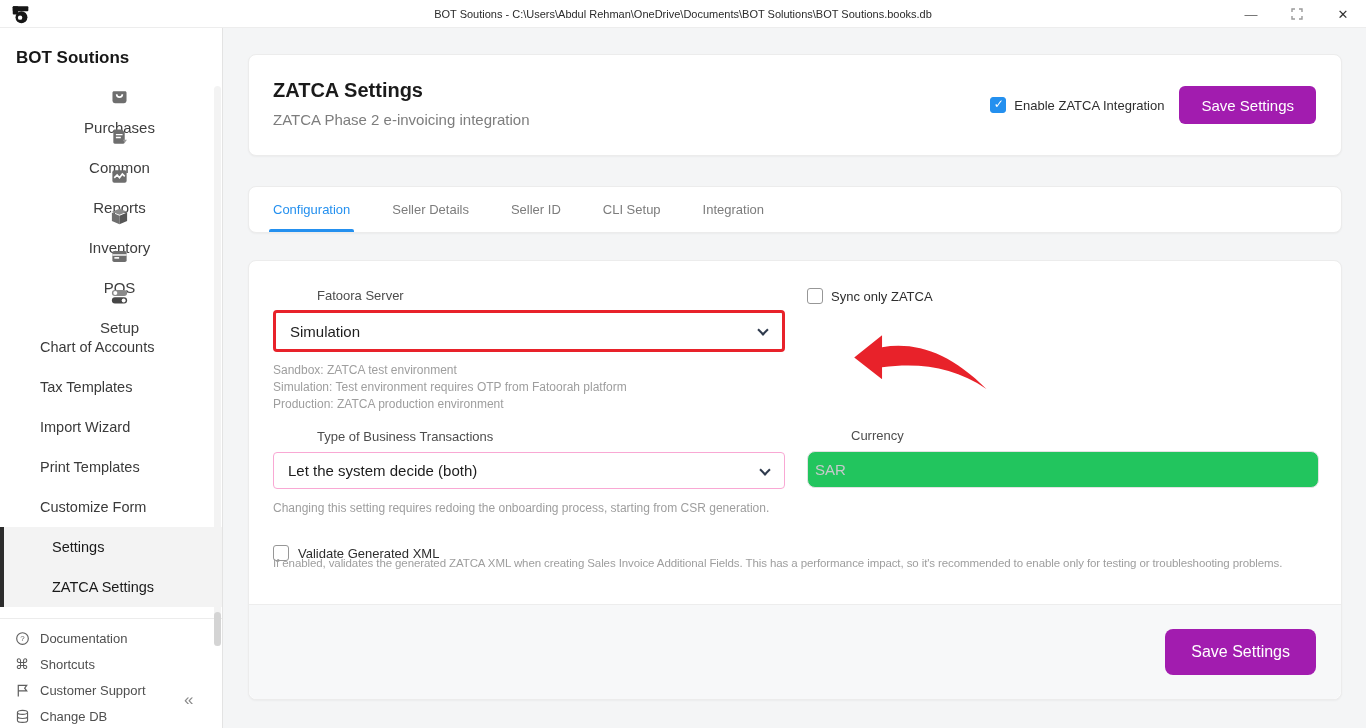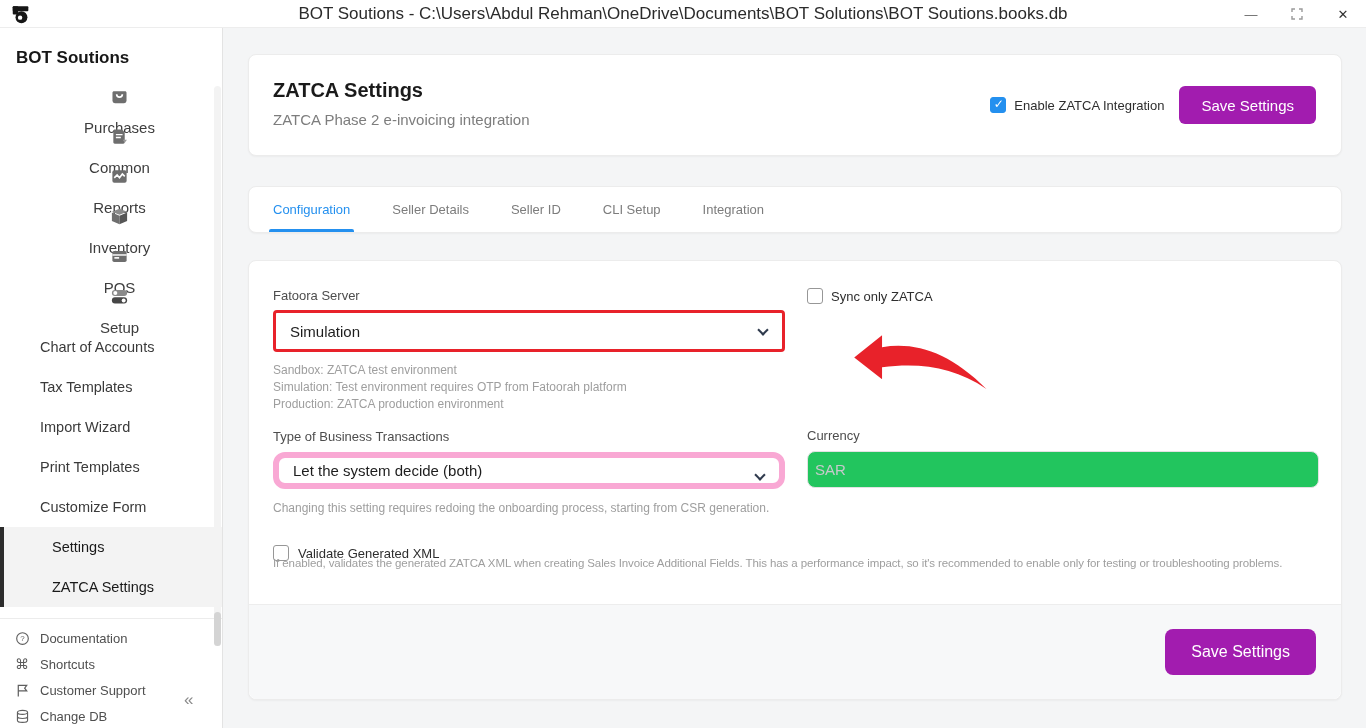--- a/index.html
+++ b/index.html
@@ -5,21 +5,21 @@
   * { margin:0; padding:0; box-sizing:border-box; }
   html,body { width:1366px; height:728px; overflow:hidden; }
   body { font-family:"Liberation Sans","DejaVu Sans",sans-serif; background:#f4f5f6; color:#333; }
   .app { position:relative; width:1366px; height:728px; }
 
   
   .titlebar { position:absolute; left:0; top:0; width:1366px; height:28px; background:#fff;
               border-bottom:1px solid #ededed; z-index:20; }
   .titlebar .logo { position:absolute; left:10px; top:3px; width:22px; height:22px; }
   .titlebar .win-title { position:absolute; left:0; right:0; top:0; height:28px; line-height:28px;
-              text-align:center; font-size:17px; color:#2b2b2b; }
+              text-align:center; font-size:11px; color:#2b2b2b; }
   .win-controls { position:absolute; right:0; top:0; height:28px; display:flex; align-items:center; }
   .win-btn { width:46px; height:28px; display:flex; align-items:center; justify-content:center;
              cursor:default; color:#555; }
   .win-btn.min { font-size:13px; color:#666; }
   .win-btn.close { font-size:13px; color:#333; }
 
   
   .sidebar { position:absolute; left:0; top:28px; width:223px; height:700px; background:#fff;
              border-right:1px solid #e3e3e3; }
   .brand { height:59px; padding:20px 0 0 16px; font-size:17px; font-weight:bold; color:#171717; }
@@ -63,23 +63,23 @@
   .tabs { display:flex; gap:42px; padding:0 24px; height:100%; }
   .tab { height:100%; display:flex; align-items:center; font-size:13px; color:#7c7c7c;
          cursor:pointer; position:relative; }
   .tab.active { color:#2490ef; }
   .tab.active::after { content:""; position:absolute; left:-4px; right:-4px; bottom:0; height:3px;
          background:#2490ef; border-radius:2px 2px 0 0; }
 
   .form-card { left:24px; top:232px; width:1094px; height:440px; }
   .col-left  { position:absolute; left:24px;  top:27px; width:512px; }
   .col-right { position:absolute; left:558px; top:27px; width:512px; }
-  .field-label { font-size:13px; color:#4d4d4d; }
+  .field-label { font-size:13px; color:#4d4d4d;margin-left:44px; }
   .annotation-box { margin-top:7px; border:3px solid #e8222a; border-radius:4px; }
-  .select { height:37px; background:#fff; border:6px solid #f9a8d4; border-radius:12px;
+  .select { height:37px; background:#fff; border:1px solid #f9a8d4; border-radius:4px;
             display:flex; align-items:center; padding:0 14px; font-size:15px; color:#1d1d1d;
             cursor:pointer; position:relative; }
   .annotation-box .select { border:none; border-radius:2px; height:36px; }
   .chevron { position:absolute; right:15px; top:13px; width:8px; height:8px;
              border-right:2px solid #2f3a4d; border-bottom:2px solid #2f3a4d; transform:rotate(45deg); }
   .help-text { font-size:12px; color:#9e9e9e; line-height:17px; }
   .mt10 { margin-top:10px; } .mt16 { margin-top:16px; } .mt8 { margin-top:8px; } .mt11 { margin-top:11px; }
   .validate-row { margin-top:28px; display:flex; align-items:center; gap:9px; }
   .validate-help { position:absolute; left:24px; top:296px; width:1046px; font-size:11.5px;
                    letter-spacing:-0.1px; color:#9e9e9e; white-space:nowrap; overflow:hidden; }

